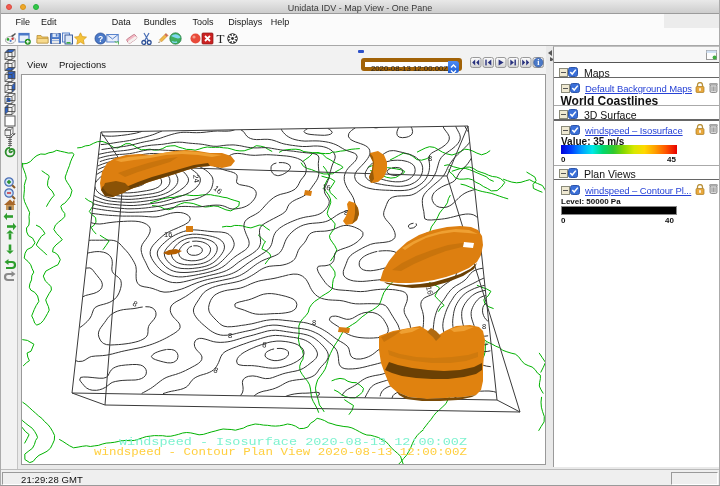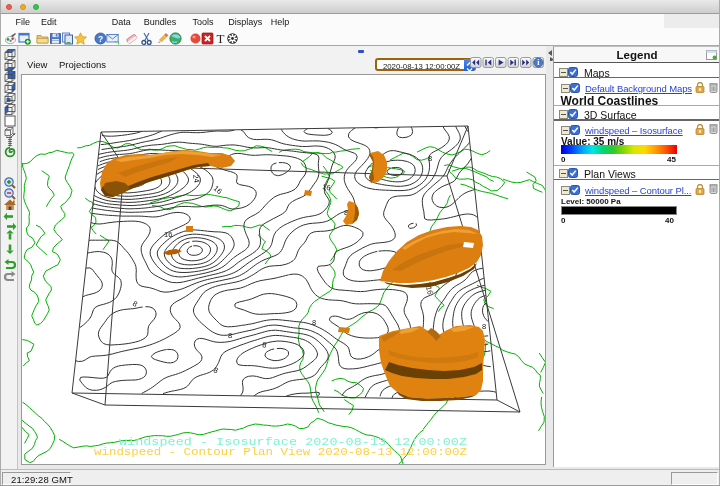--- a/index.html
+++ b/index.html
@@ -4,20 +4,21 @@
 body{width:720px;height:486px;font-family:"Liberation Sans",sans-serif;background:#ececec;overflow:hidden;position:relative}
 </style></head><body>
 <div style="position:absolute;left:0;top:0;width:1px;height:486px;background:#ababab;z-index:50"></div>
 <div style="position:absolute;right:0;top:0;width:1px;height:486px;background:#ababab;z-index:50"></div>
 <div style="position:absolute;left:0;bottom:0;width:720px;height:1px;background:#9a9a9a;z-index:50"></div>
 
 <div style="position:absolute;left:0;top:0;width:720px;height:14px;background:linear-gradient(#e9e9e9,#cdcdcd);border-bottom:1px solid #9b9b9b">
 <div style="position:absolute;left:6px;top:4px;width:6.4px;height:6.4px;border-radius:50%;background:#f35c50;border:0.5px solid #d94a40"></div>
 <div style="position:absolute;left:19.6px;top:4px;width:6.4px;height:6.4px;border-radius:50%;background:#f0a827;border:0.5px solid #d6941c"></div>
 <div style="position:absolute;left:32.6px;top:4px;width:6.4px;height:6.4px;border-radius:50%;background:#33c748;border:0.5px solid #24b03a"></div>
+<div style="position:absolute;left:0;top:2.5px;width:100%;text-align:center;font-size:9px;color:#3a3a3a">Unidata IDV - Map View - One Pane</div>
 </div>
 
 <div style="position:absolute;left:0;top:14px;width:664px;height:14px;background:#fbfbfb;font-size:9px;color:#161616">
     <span style="position:absolute;left:15.4px;top:3px">File</span>
     <span style="position:absolute;left:41px;top:3px">Edit</span>
     <span style="position:absolute;left:70px;top:15px">Displays</span>
     <span style="position:absolute;left:111.7px;top:3px">Data</span>
     <span style="position:absolute;left:143.7px;top:3px">Bundles</span>
     <span style="position:absolute;left:192.5px;top:3px">Tools</span>
     <span style="position:absolute;left:228.3px;top:3px">Displays</span>
@@ -223,21 +224,21 @@
       </svg></div>
   </div>
 
 <div style="position:absolute;left:19px;top:46px;width:527px;height:28px;background:#f2f2f2">
 <span style="position:absolute;left:8px;top:13px;font-size:9.5px;color:#111">View</span>
 <span style="position:absolute;left:40px;top:13px;font-size:9.5px;color:#111">Projections</span>
 </div>
 
 <div style="position:absolute;left:357.8px;top:49.8px;width:6px;height:3px;background:#2c50c8;border-radius:1px"></div>
 
-<div style="position:absolute;left:375px;top:57.5px;width:101px;height:13px;background:#fff;border:2px solid #a16207;border-radius:3px">
+<div style="position:absolute;left:361px;top:57.5px;width:101px;height:13px;background:#fff;border:4px solid #a16207;border-radius:3px">
 <div style="position:absolute;left:0;top:2.2px;width:89px;text-align:center;font-size:7.8px;color:#222;white-space:nowrap">2020-08-13 12:00:00Z</div>
 <div style="position:absolute;right:-0.5px;top:-0.5px;width:11px;height:12px;background:linear-gradient(#4d8bf5,#1e5fd6);border-radius:0 3px 3px 0">
 <svg width="11" height="12">
         <path d="M3,4.4 L5.5,2 L8,4.4" stroke="#fff" stroke-width="1.4" fill="none"></path>
         <path d="M3,7.6 L5.5,10 L8,7.6" stroke="#fff" stroke-width="1.4" fill="none"></path>
       </svg></div>
 </div>
 <svg style="position:absolute;left:469.5px;top:57px" width="75" height="11">
     <defs>
       <linearGradient id="bg" x1="0" y1="0" x2="0" y2="1">
@@ -426,21 +427,20 @@
         <path fill="#d87d10" d="M283,115 290,116 289,121 282,120 Z"></path>
         <path fill="#d87d10" d="M317,252 328,253 327,258 316,257 Z"></path>
       </g>
 <text x="97" y="370" font-family="Liberation Mono" font-size="10" fill="#7df2cf" textLength="348" lengthAdjust="spacingAndGlyphs">windspeed - Isosurface 2020-08-13 12:00:00Z</text>
       <text x="72" y="380" font-family="Liberation Mono" font-size="10" fill="#ffcf3f" textLength="373" lengthAdjust="spacingAndGlyphs">windspeed - Contour Plan View 2020-08-13 12:00:00Z</text>
 </svg>
 </div>
 
 <div style="position:absolute;left:553px;top:46px;width:167px;height:421px;background:#fff;border-left:1px solid #9a9a9a;border-top:1px solid #c0c0c0">
     <div style="position:absolute;left:0;top:0;width:100%;height:16px;background:#f7f7f7;border-bottom:1px solid #555">
-      <div style="position:absolute;left:0;top:2px;width:100%;text-align:center;font-size:11.5px;font-weight:bold;color:#111">Legend</div>
       <svg style="position:absolute;right:3px;top:3px" width="11" height="10">
         <rect x="0.5" y="0.5" width="10" height="9" fill="#fdfdfd" stroke="#999"></rect>
         <rect x="0.5" y="0.5" width="10" height="2.4" fill="#cfe0f4"></rect>
         <circle cx="8.6" cy="7.6" r="2" fill="#3fae3f"></circle>
       </svg>
     </div>
     <svg style="position:absolute;left:4.5px;top:20.5px" width="9" height="9">
       <rect x="0.5" y="0.5" width="8" height="8" fill="#efe9d2" stroke="#8a8a7a"></rect>
       <path d="M2,4.5 L7,4.5" stroke="#555" stroke-width="1"></path>
     </svg>
@@ -534,14 +534,14 @@
       <rect x="0.5" y="1.5" width="8" height="1.4" rx="0.7" fill="#c8c8c8" stroke="#777" stroke-width="0.6"></rect>
       <path d="M3,4.5 L3,9 M4.5,4.5 L4.5,9 M6,4.5 L6,9" stroke="#888" stroke-width="0.7"></path>
     </svg>
     <div style="position:absolute;left:7px;top:149.5px;font-size:8px;font-weight:bold;color:#111">Level: 50000 Pa</div>
     <div style="position:absolute;left:7px;top:159px;width:116px;height:9px;background:#000;border:0.5px solid #888"></div>
     <div style="position:absolute;left:7px;top:169px;font-size:8px;font-weight:bold;color:#111">0</div>
     <div style="position:absolute;left:111px;top:169px;font-size:8px;font-weight:bold;color:#111">40</div>
   </div>
 
 <div style="position:absolute;left:0;top:469px;width:720px;height:17px;background:#efefef;border-top:1px solid #bbb">
-<div style="position:absolute;left:2px;top:2px;width:69px;height:13px;background:#efefef;border:1px solid;border-color:#9a9a9a #fff #fff #9a9a9a;font-size:9.5px;letter-spacing:0.1px;color:#111;padding:1px 0 0 8px;white-space:nowrap">21:29:28 GMT</div>
+<div style="position:absolute;left:2px;top:2px;width:69px;height:13px;background:#efefef;border:1px solid;border-color:#9a9a9a #fff #fff #9a9a9a;font-size:9.5px;letter-spacing:0.1px;color:#111;padding:1px 0 0 18px;white-space:nowrap">21:29:28 GMT</div>
 <div style="position:absolute;left:671px;top:2px;width:47px;height:13px;background:#efefef;border:1px solid;border-color:#9a9a9a #fff #fff #9a9a9a"></div>
 </div>
 </body></html>

